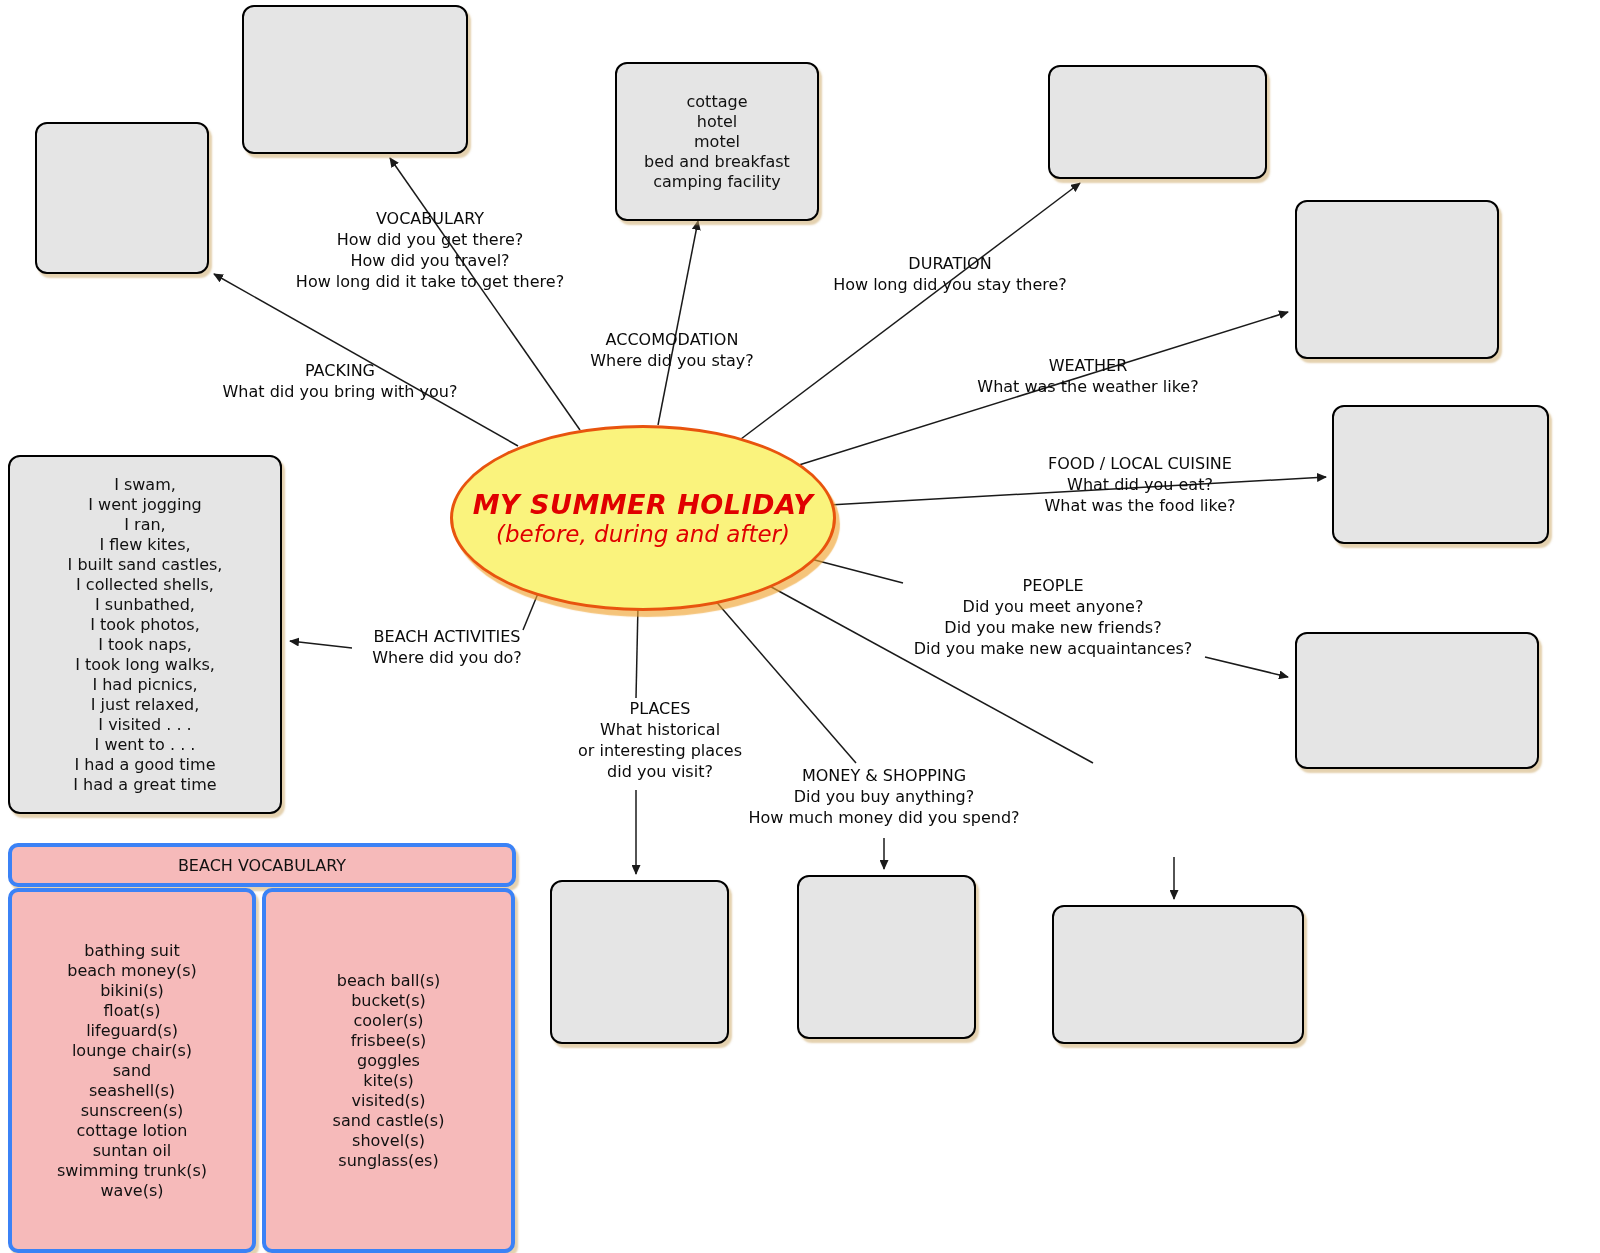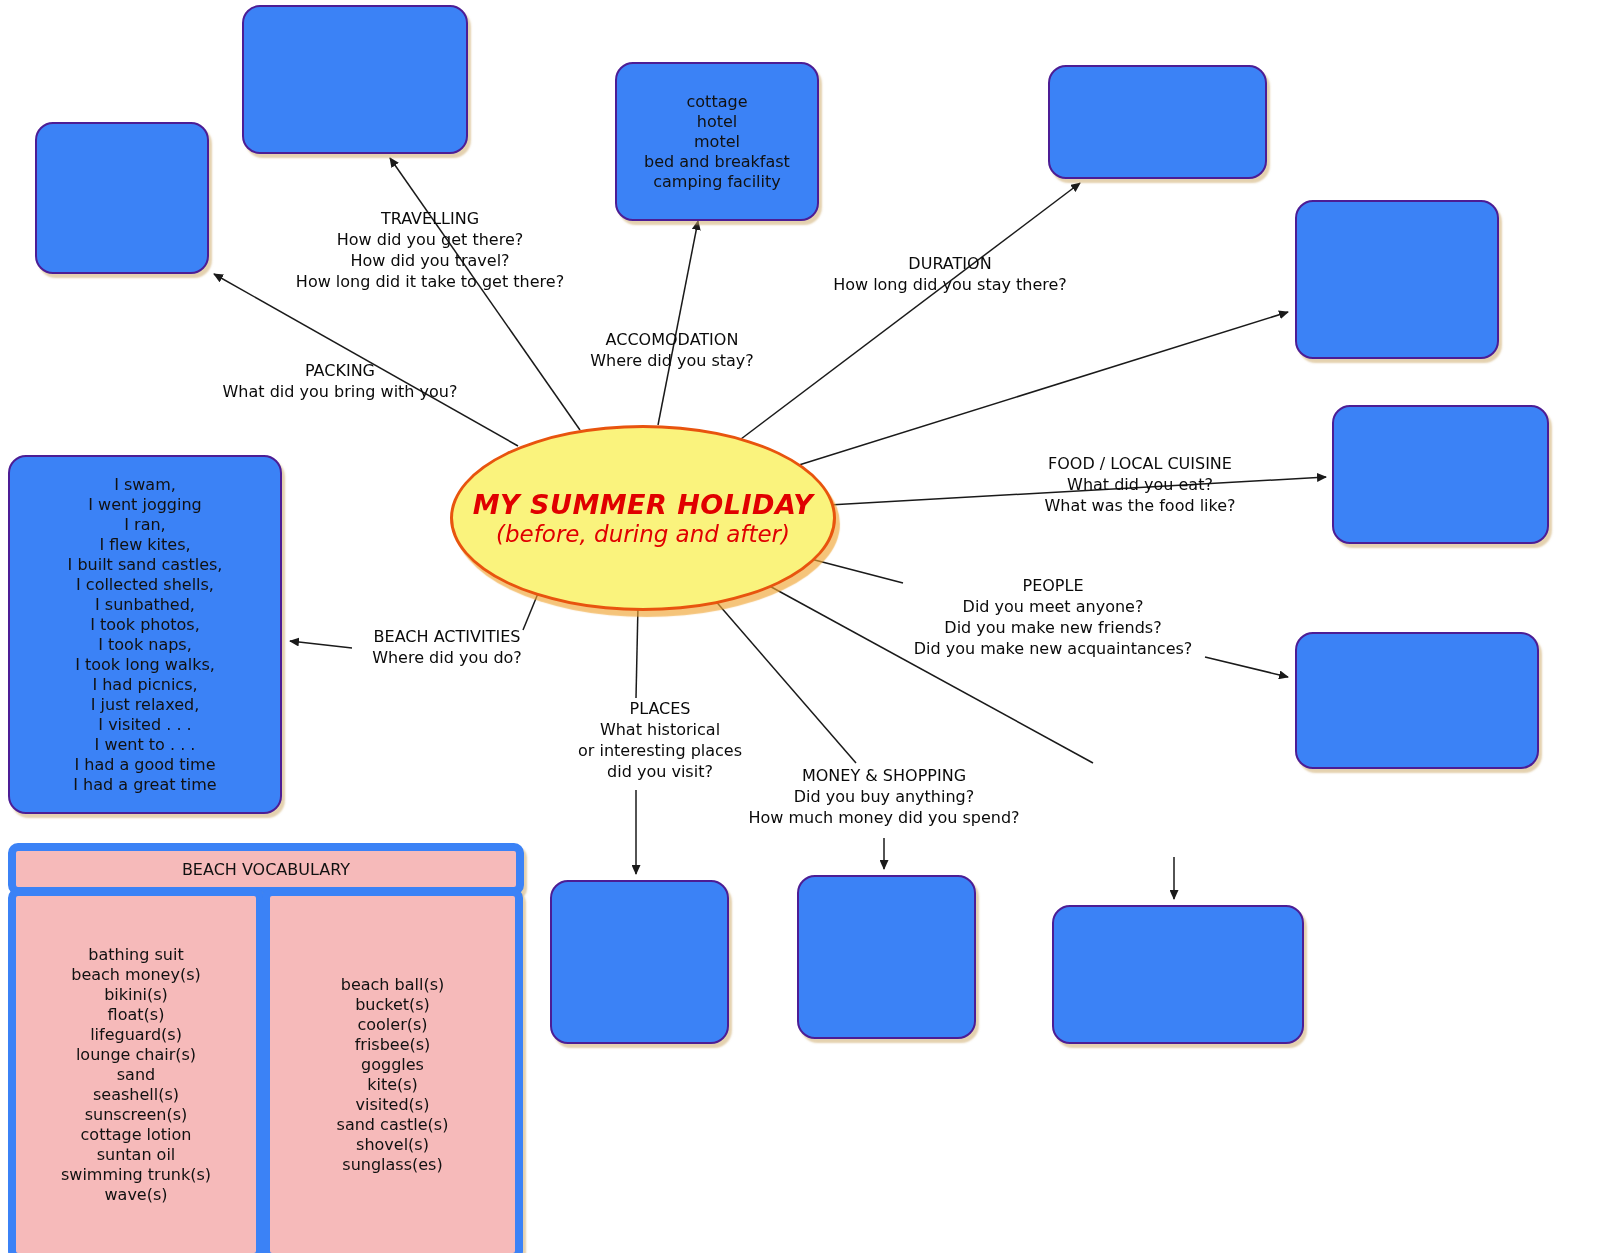--- a/index.html
+++ b/index.html
@@ -2,21 +2,21 @@
 <html><head>
 <meta charset="utf-8">
 <style>
   html,body{margin:0;padding:0;background:#fff;}
   .canvas{
     position:relative;width:1600px;height:1253px;overflow:hidden;
     font-family:"DejaVu Sans","Liberation Sans",sans-serif;color:#0a0a0a;background:#fff;
   }
   .arrows{position:absolute;left:0;top:0;width:1600px;height:1253px;}
   .ybox{
-    position:absolute;background:#3b82f6;border:2px solid #4c1d95;border-radius:18px;
+    position:absolute;background:#e5e5e5;border:2px solid #000000;border-radius:12px;
     box-shadow:3px 4px 2px rgba(205,172,110,0.55);
   }
   .note{
     display:flex;flex-direction:column;justify-content:center;align-items:center;
     text-align:center;font-size:16px;line-height:20px;color:#111;
   }
   .note div{white-space:nowrap;}
   .label{
     position:absolute;transform:translateX(-50%);text-align:center;
     font-size:16px;line-height:21px;color:#0a0a0a;
@@ -24,21 +24,21 @@
   .label div{white-space:nowrap;}
   .ellipse{
     position:absolute;left:450px;top:425px;width:380px;height:180px;
     background:#faf37d;border:3px solid #e8540e;border-radius:50%;
     box-shadow:4px 6px 1px rgba(240,164,50,0.65);
     display:flex;flex-direction:column;justify-content:center;align-items:center;gap:1px;
   }
   .ellipse-title{font-size:27px;font-weight:bold;font-style:italic;color:#e00000;letter-spacing:0.5px;}
   .ellipse-sub{font-size:23px;font-style:italic;color:#e00000;}
   .pbox{
-    position:absolute;background:#f6baba;border:8px solid #3b82f6;border-radius:10px;
+    position:absolute;background:#f6baba;border:4px solid #3b82f6;border-radius:10px;
     box-shadow:3px 4px 2px rgba(205,172,110,0.55);
   }
   .vocab-header{
     display:flex;align-items:center;justify-content:center;
     font-size:16px;color:#111;
   }
 </style>
 </head>
 <body>
 
@@ -98,36 +98,40 @@
       <div>I took long walks,</div>
       <div>I had picnics,</div>
       <div>I just relaxed,</div>
       <div>I visited . . .</div>
       <div>I went to . . .</div>
       <div>I had a good time</div>
       <div>I had a great time</div>
     </div>
 
   <div class="label" style="left:430px;top:208px">
-      <div>TRAVELLING</div>
+      <div>VOCABULARY</div>
       <div>How did you get there?</div>
       <div>How did you travel?</div>
       <div>How long did it take to get there?</div>
     </div>
   <div class="label" style="left:340px;top:360px">
       <div>PACKING</div>
       <div>What did you bring with you?</div>
     </div>
   <div class="label" style="left:672px;top:329px">
       <div>ACCOMODATION</div>
       <div>Where did you stay?</div>
     </div>
   <div class="label" style="left:950px;top:253px">
       <div>DURATION</div>
       <div>How long did you stay there?</div>
+    </div>
+  <div class="label" style="left:1088px;top:355px">
+      <div>WEATHER</div>
+      <div>What was the weather like?</div>
     </div>
   <div class="label" style="left:1140px;top:453px">
       <div>FOOD / LOCAL CUISINE</div>
       <div>What did you eat?</div>
       <div>What was the food like?</div>
     </div>
   <div class="label" style="left:1053px;top:575px">
       <div>PEOPLE</div>
       <div>Did you meet anyone?</div>
       <div>Did you make new friends?</div>

